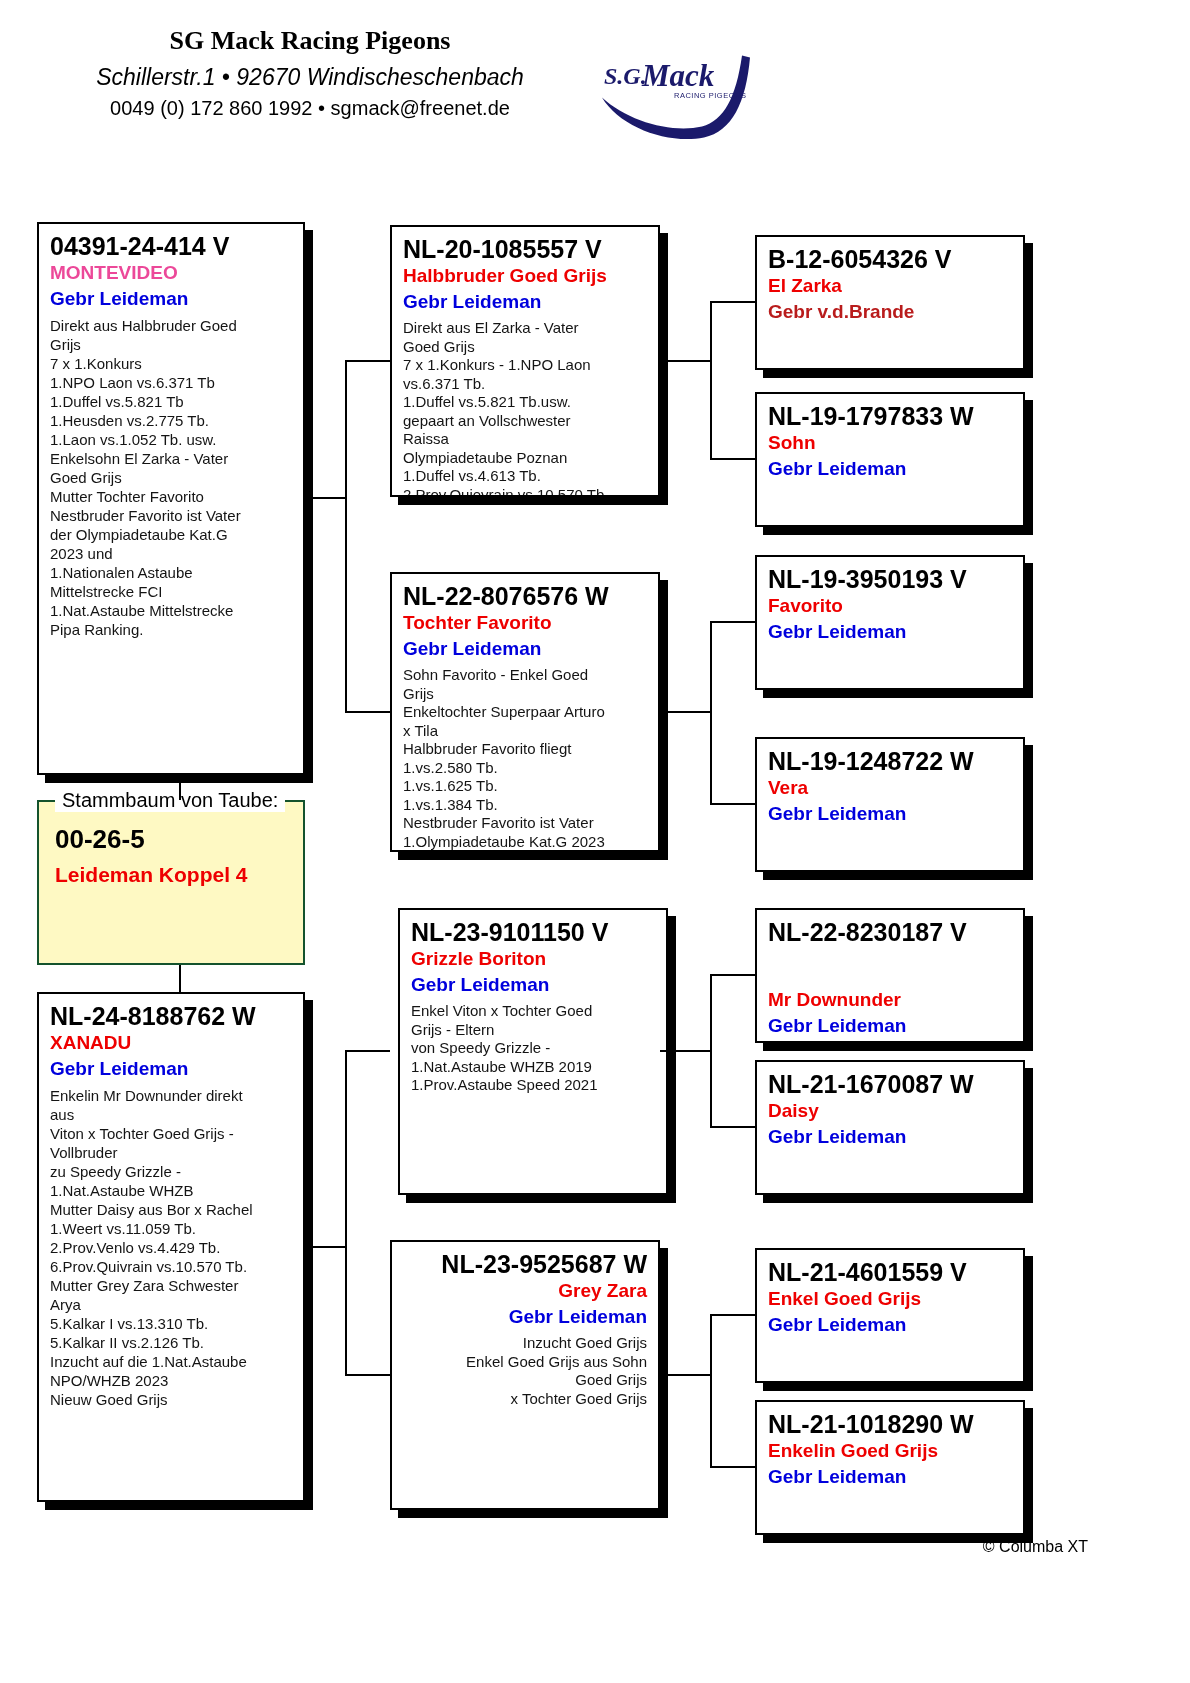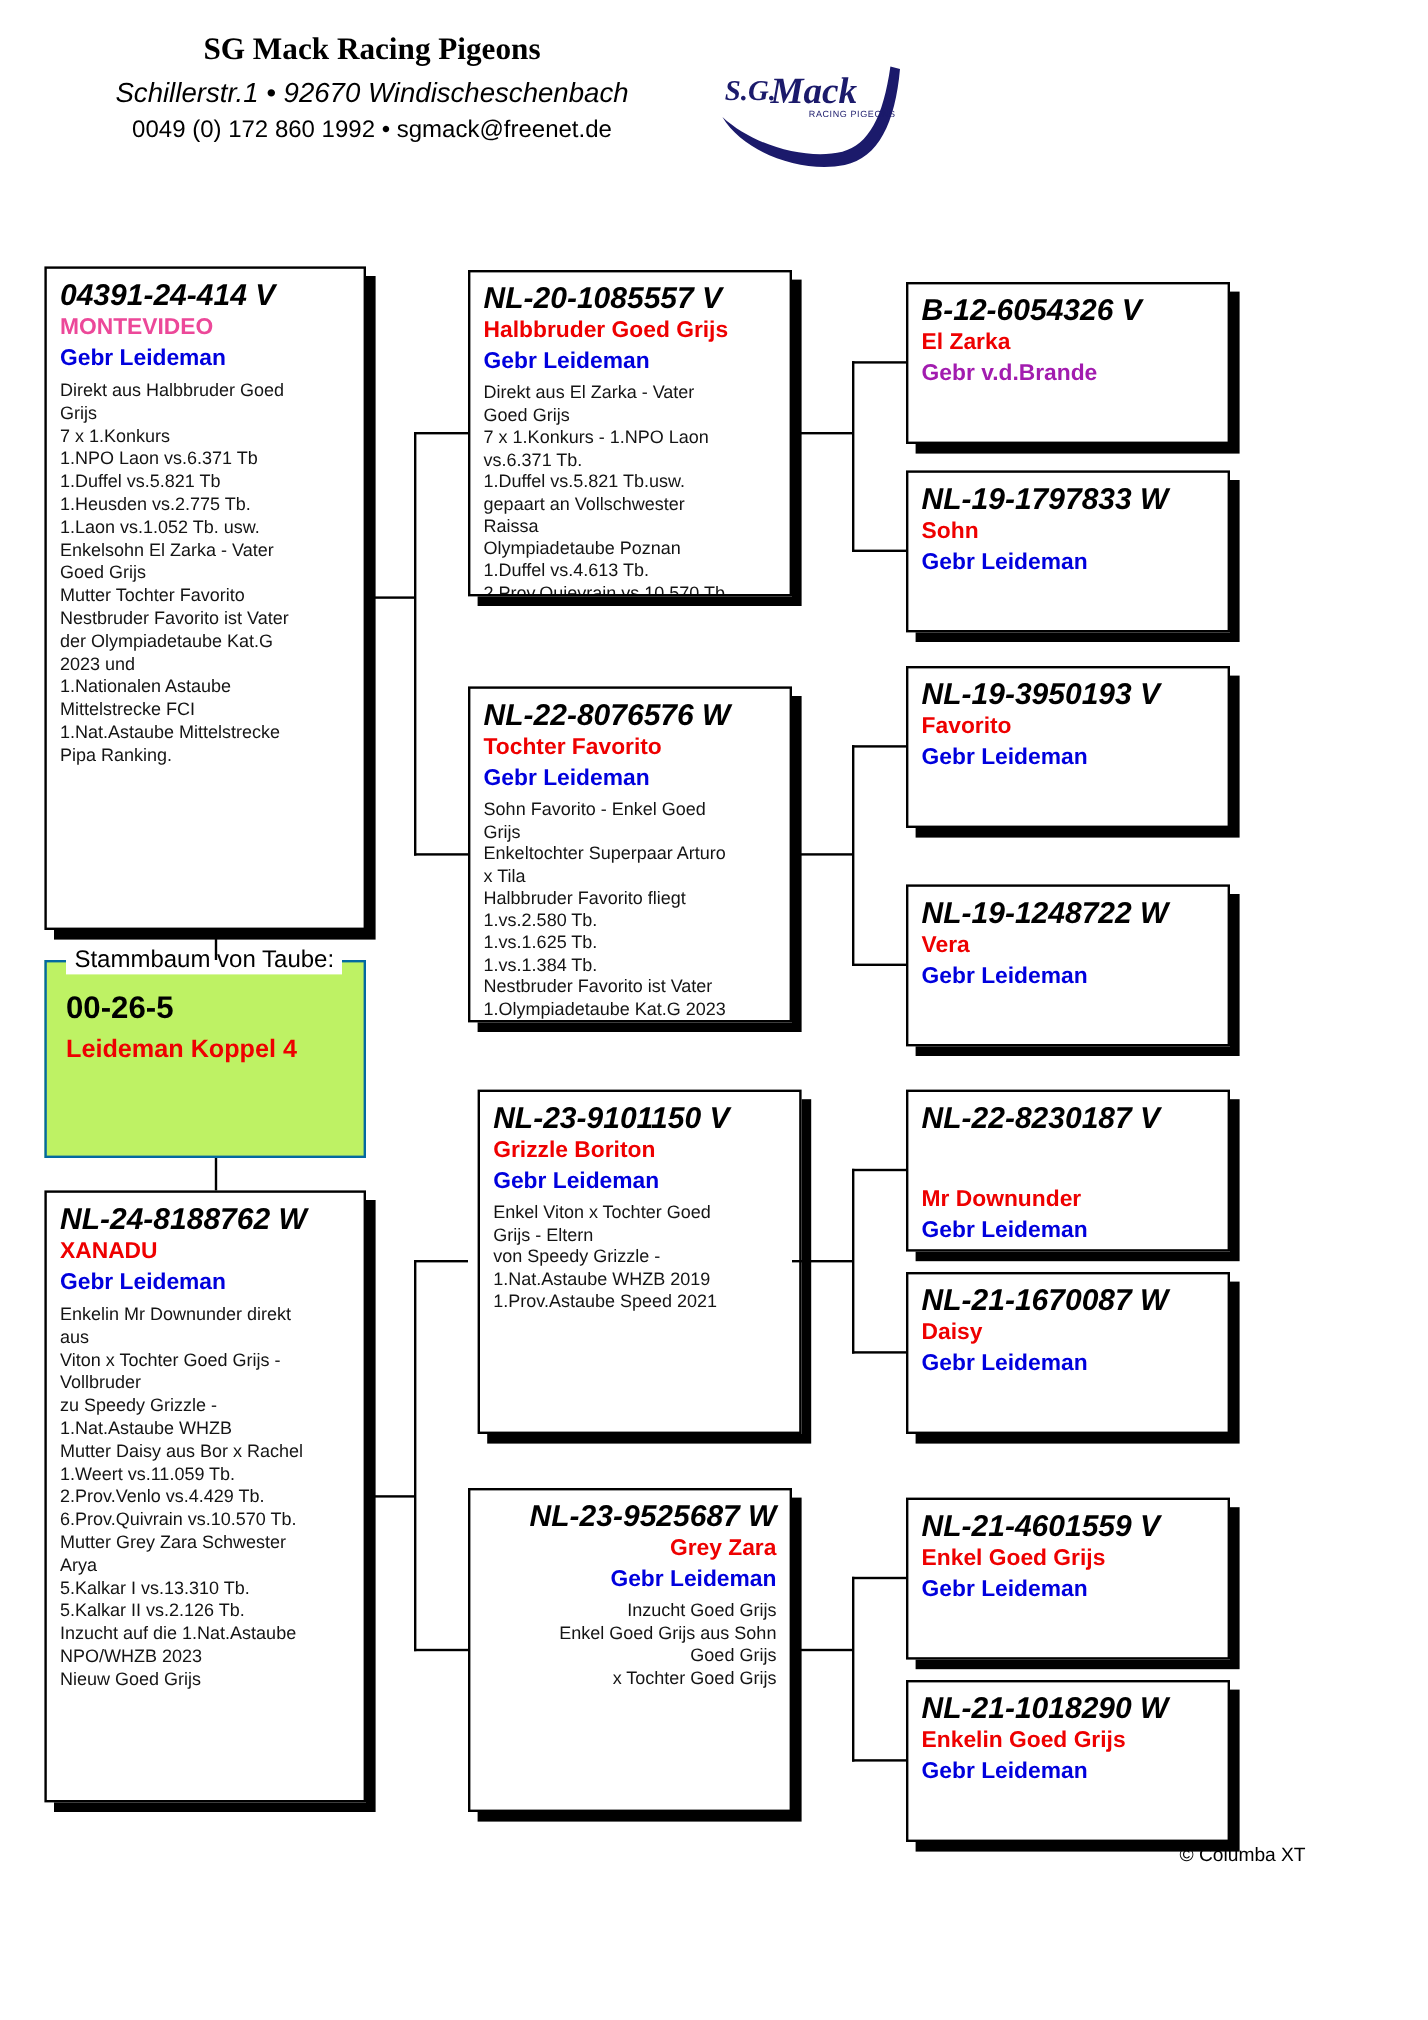--- a/index.html
+++ b/index.html
@@ -7,27 +7,27 @@
         font-family:"Liberation Sans",sans-serif;color:#000;}
   
   .header-text{position:absolute;left:40px;top:26px;width:540px;text-align:center;}
   .title{font-family:"Liberation Serif",serif;font-weight:bold;font-size:26px;color:#000;}
   .address{font-size:23px;font-style:italic;margin-top:8px;}
   .contact{font-size:20px;margin-top:6px;}
   .logo{position:absolute;left:600px;top:45px;width:150px;height:105px;}
   
   .pbox{position:absolute;box-sizing:border-box;background:#fff;border:2px solid #000;
         box-shadow:8px 8px 0 #000;padding:8px 11px;overflow:hidden;}
-  .ring{font-size:25px;font-weight:bold;line-height:28px;letter-spacing:0px;font-style:italic;}
+  .ring{font-size:25px;font-weight:bold;line-height:28px;letter-spacing:0px;}
   .pname{font-size:19px;font-weight:bold;line-height:21px;margin-top:2px;}
   .breeder{font-size:19px;font-weight:bold;line-height:21px;margin-top:5px;}
   .details{font-size:15px;line-height:19px;margin-top:7px;color:#141414;white-space:pre-line;}
   .mid .details{line-height:18.5px;}
   
-  .subject-box{position:absolute;box-sizing:border-box;border:2px solid #0369a1;background:#bef264;}
+  .subject-box{position:absolute;box-sizing:border-box;border:2px solid #14532d;background:#fef9c3;}
   .subject-legend{position:absolute;top:-13px;left:16px;background:#fff;padding:0 7px;font-size:20px;}
   .subject-ring{font-size:26px;font-weight:bold;margin:22px 0 0 16px;}
   .subject-name{font-size:21px;font-weight:bold;margin:8px 0 0 16px;}
   
   .cline{position:absolute;background:#000;}
   .copyright{position:absolute;left:888px;top:1538px;width:200px;text-align:right;font-size:16px;}
 </style>
 </head>
 <body>
 
@@ -147,21 +147,21 @@
     <div class="breeder" style="color:#0000dd;">Gebr Leideman</div>
     <div class="details">Inzucht Goed Grijs
 Enkel Goed Grijs aus Sohn
 Goed Grijs
 x Tochter Goed Grijs</div>
   </div>
 
   <div class="pbox" style="left:755px;top:235px;width:270px;height:135px;">
     <div class="ring">B-12-6054326 V</div>
     <div class="pname" style="color:#ee0000;">El Zarka</div>
-    <div class="breeder" style="color:#a21caf;">Gebr v.d.Brande</div>
+    <div class="breeder" style="color:#b91c1c;">Gebr v.d.Brande</div>
   </div>
 
   <div class="pbox" style="left:755px;top:392px;width:270px;height:135px;">
     <div class="ring">NL-19-1797833 W</div>
     <div class="pname" style="color:#ee0000;">Sohn</div>
     <div class="breeder" style="color:#0000dd;">Gebr Leideman</div>
   </div>
 
   <div class="pbox" style="left:755px;top:555px;width:270px;height:135px;">
     <div class="ring">NL-19-3950193 V</div>

